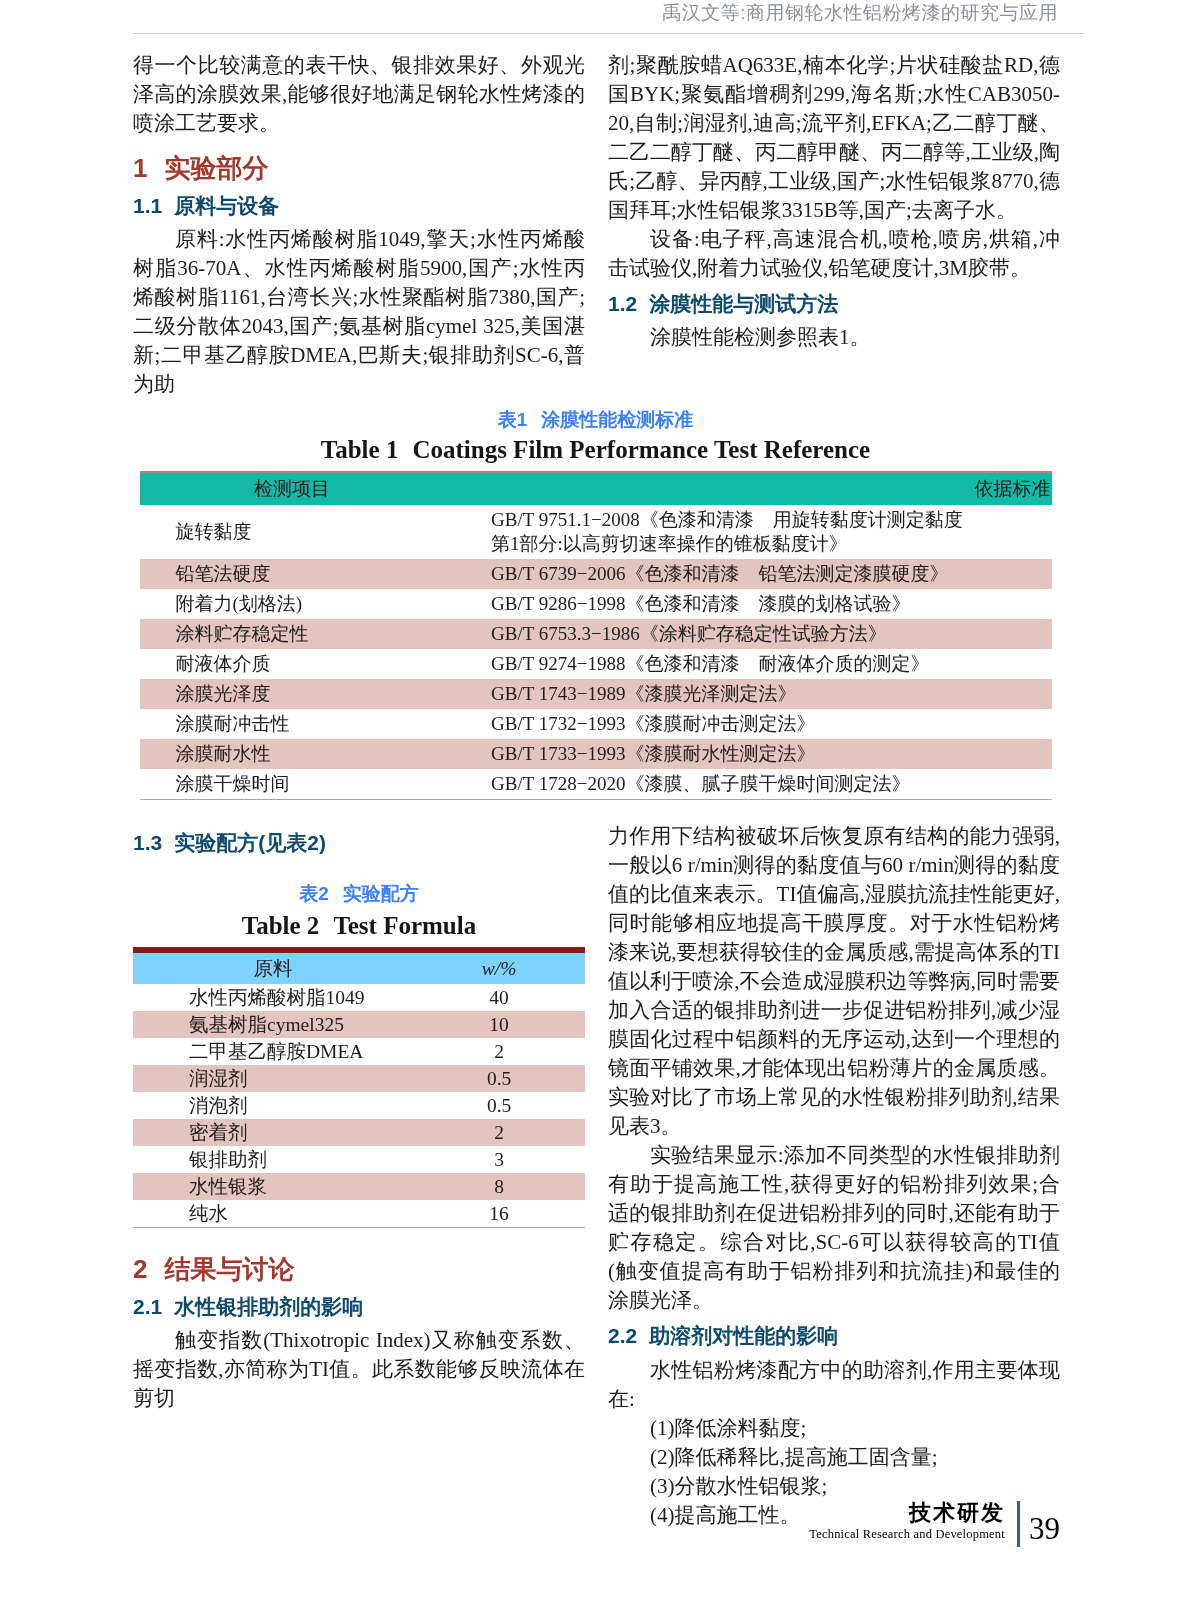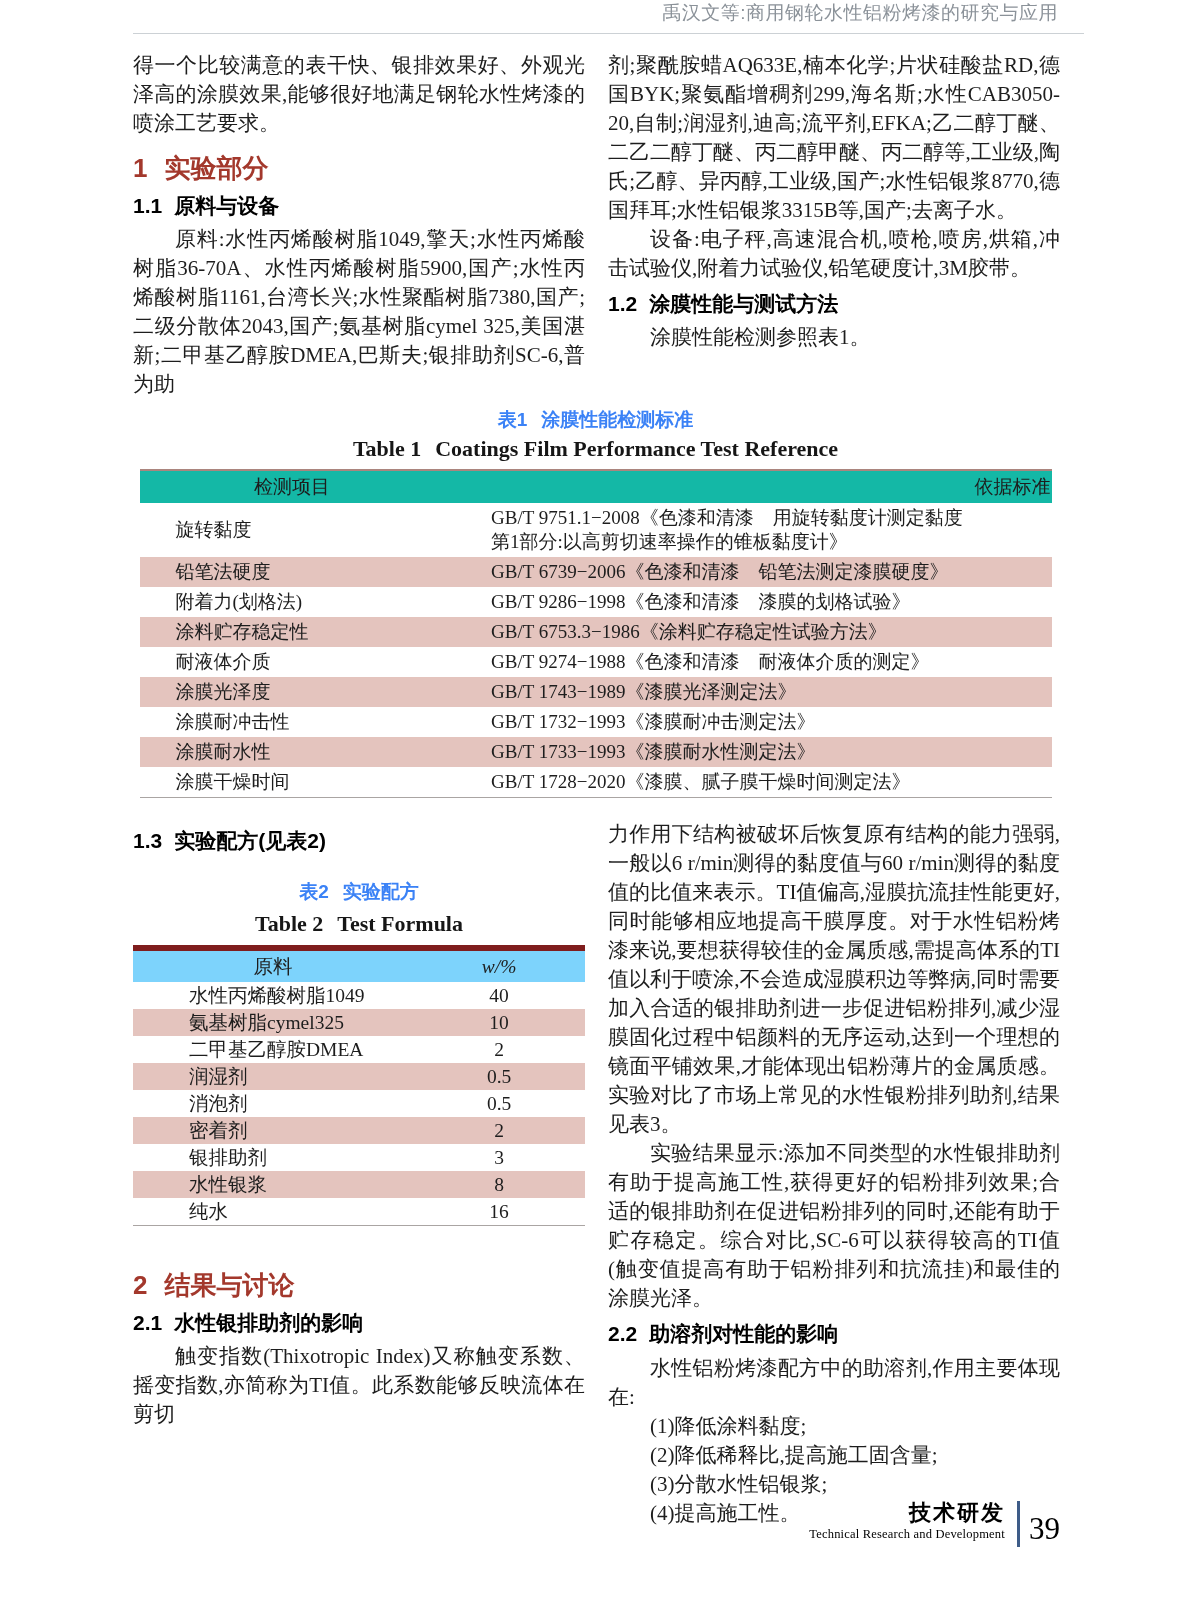--- a/index.html
+++ b/index.html
@@ -17,28 +17,28 @@
   .cols.rowA {margin-top:17px;}
   .cols.rowB {margin-top:22px;}
   .col {width:452px; flex:0 0 452px; font-size:21px; line-height:29px; text-align:justify;}
   p {margin:0;}
   .indent {text-indent:2em;}
 
   
   .h1 {font-family:"Liberation Sans","DejaVu Sans",sans-serif; font-weight:bold; color:#a3382c;
        font-size:26px; line-height:1.2; margin:15px 0 9px; text-align:left;}
   .h1 .num {margin-right:17px;}
-  .h2 {font-family:"Liberation Sans","DejaVu Sans",sans-serif; font-weight:bold; color:#000000;
+  .h2 {font-family:"Liberation Sans","DejaVu Sans",sans-serif; font-weight:bold; color:#0c4a6e;
        font-size:21px; line-height:1.25; margin:8px 0 6px; text-align:left;}
   .h2 .num {margin-right:12px;}
 
   
   .tcap-cn {text-align:center; font-family:"Liberation Sans","DejaVu Sans",sans-serif; font-weight:bold;
             font-size:19px; color:#3b82f6;}
-  .tcap-en {text-align:center; font-family:"Liberation Serif",serif; font-weight:bold; font-size:22px;
+  .tcap-en {text-align:center; font-family:"Liberation Serif",serif; font-weight:bold; font-size:25px;
             margin-top:3px; color:#161616;}
   .cap-label {margin-right:14px;}
   .t1caps {margin-top:8px;}
   .t2caps {margin-top:22px;}
 
   
   table {border-collapse:collapse;}
   .t1 {width:912px; margin:7px auto 0; font-size:19px; text-align:left;}
   .t1 th {background:#14b8a6; font-weight:normal; font-size:19px; height:30px; text-align:right;
           border-top:2px solid #ab857e;}
@@ -206,21 +206,21 @@
             <tr>
                 <td class="mat">水性银浆</td>
                 <td class="val">8</td>
               </tr>
             <tr>
                 <td class="mat">纯水</td>
                 <td class="val">16</td>
               </tr>
           </tbody>
         </table>
-        <div class="h1" style="margin-top:44px;">
+        <div class="h1" style="margin-top:26px;">
           <span class="num">2</span><span>结果与讨论</span>
         </div>
         <div class="h2">
           <span class="num">2.1</span><span>水性银排助剂的影响</span>
         </div>
         <p class="indent">触变指数(Thixotropic Index)又称触变系数、摇变指数,亦简称为TI值。此系数能够反映流体在剪切</p>
       </div>
       <div class="col">
         <p>力作用下结构被破坏后恢复原有结构的能力强弱,一般以6 r/min测得的黏度值与60 r/min测得的黏度值的比值来表示。TI值偏高,湿膜抗流挂性能更好,同时能够相应地提高干膜厚度。对于水性铝粉烤漆来说,要想获得较佳的金属质感,需提高体系的TI值以利于喷涂,不会造成湿膜积边等弊病,同时需要加入合适的银排助剂进一步促进铝粉排列,减少湿膜固化过程中铝颜料的无序运动,达到一个理想的镜面平铺效果,才能体现出铝粉薄片的金属质感。实验对比了市场上常见的水性银粉排列助剂,结果见表3。</p>
         <p class="indent">实验结果显示:添加不同类型的水性银排助剂有助于提高施工性,获得更好的铝粉排列效果;合适的银排助剂在促进铝粉排列的同时,还能有助于贮存稳定。综合对比,SC-6可以获得较高的TI值(触变值提高有助于铝粉排列和抗流挂)和最佳的涂膜光泽。</p>

